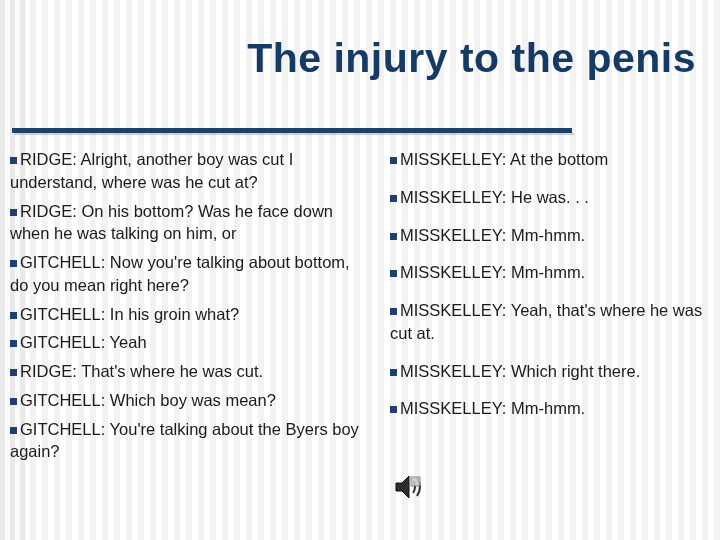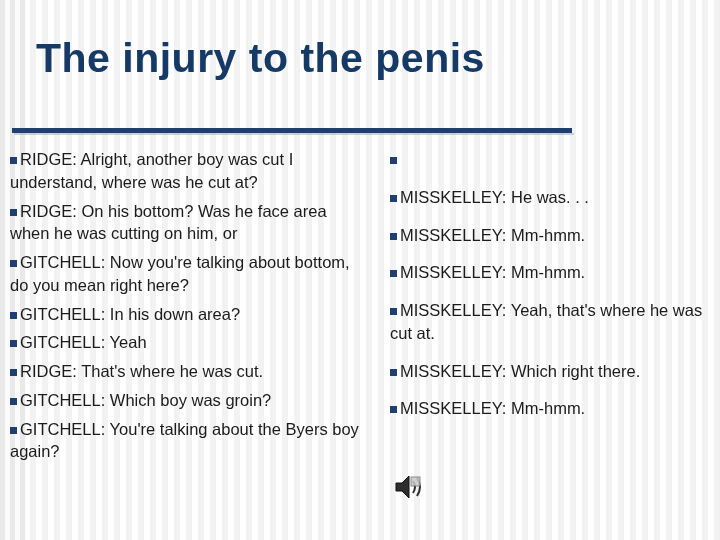--- a/index.html
+++ b/index.html
@@ -40,21 +40,21 @@
         #e9e9e9 5px,
         #fbfbfb 5px,
         #fbfbfb 10px
       );
   }
   .title {
     position: absolute;
     left: 36px;
     top: 36px;
     width: 660px;
-    text-align: left;
+    text-align: right;
     color: #163a66;
     font-size: 41px;
     font-weight: bold;
     letter-spacing: 0.5px;
     line-height: 1.08;
   }
   .title-rule {
     position: absolute;
     left: 12px;
     top: 128px;
@@ -128,31 +128,31 @@
   <div class="left-band"></div>
 
   <div class="title">The injury to the penis</div>
   <div class="title-rule"></div>
   <div class="title-rule-shadow"></div>
 
   <div class="columns">
 
     <div class="col col-left">
       <p class="bullet-line"><span class="sq"></span><span class="speaker">RIDGE: Alright, another boy was cut I understand, where was he cut at?</span></p>
-      <p class="bullet-line"><span class="sq"></span><span class="speaker">RIDGE: On his bottom? Was he face area when he was cutting on him, or</span></p>
+      <p class="bullet-line"><span class="sq"></span><span class="speaker">RIDGE: On his bottom? Was he face down when he was talking on him, or</span></p>
       <p class="bullet-line"><span class="sq"></span><span class="speaker">GITCHELL: Now you're talking about bottom, do you mean right here?</span></p>
-      <p class="bullet-line"><span class="sq"></span><span class="speaker">GITCHELL: In his down area?</span></p>
+      <p class="bullet-line"><span class="sq"></span><span class="speaker">GITCHELL: In his groin what?</span></p>
       <p class="bullet-line"><span class="sq"></span><span class="speaker">GITCHELL: Yeah</span></p>
       <p class="bullet-line"><span class="sq"></span><span class="speaker">RIDGE: That's where he was cut.</span></p>
-      <p class="bullet-line"><span class="sq"></span><span class="speaker">GITCHELL: Which boy was groin?</span></p>
+      <p class="bullet-line"><span class="sq"></span><span class="speaker">GITCHELL: Which boy was mean?</span></p>
       <p class="bullet-line"><span class="sq"></span><span class="speaker">GITCHELL: You're talking about the Byers boy again?</span></p>
     </div>
 
     <div class="col col-right">
-      <p class="bullet-line"><span class="sq"></span></p>
+      <p class="bullet-line"><span class="sq"></span><span class="speaker">MISSKELLEY: At the bottom</span></p>
       <p class="bullet-line"><span class="sq"></span><span class="speaker">MISSKELLEY: He was. . .</span></p>
       <p class="bullet-line"><span class="sq"></span><span class="speaker">MISSKELLEY: Mm-hmm.</span></p>
       <p class="bullet-line"><span class="sq"></span><span class="speaker">MISSKELLEY: Mm-hmm.</span></p>
       <p class="bullet-line"><span class="sq"></span><span class="speaker">MISSKELLEY:  Yeah, that's where he was cut at.</span></p>
       <p class="bullet-line"><span class="sq"></span><span class="speaker">MISSKELLEY: Which right there.</span></p>
       <p class="bullet-line"><span class="sq"></span><span class="speaker">MISSKELLEY:  Mm-hmm.</span></p>
     </div>
 
   </div>
 

